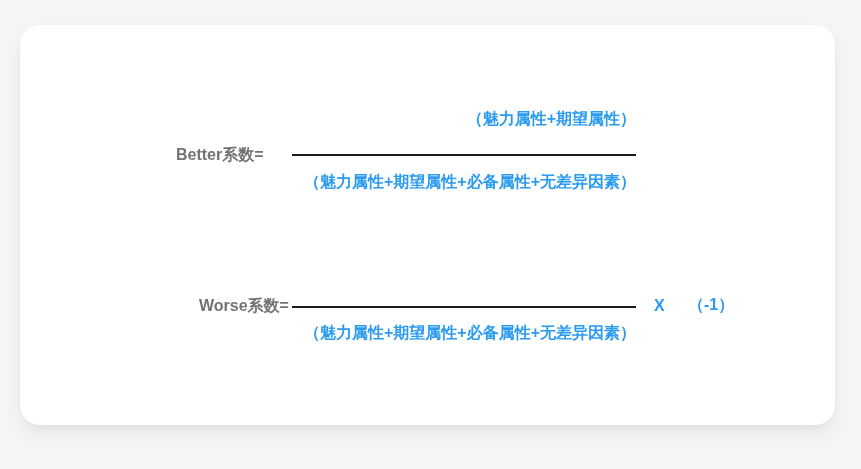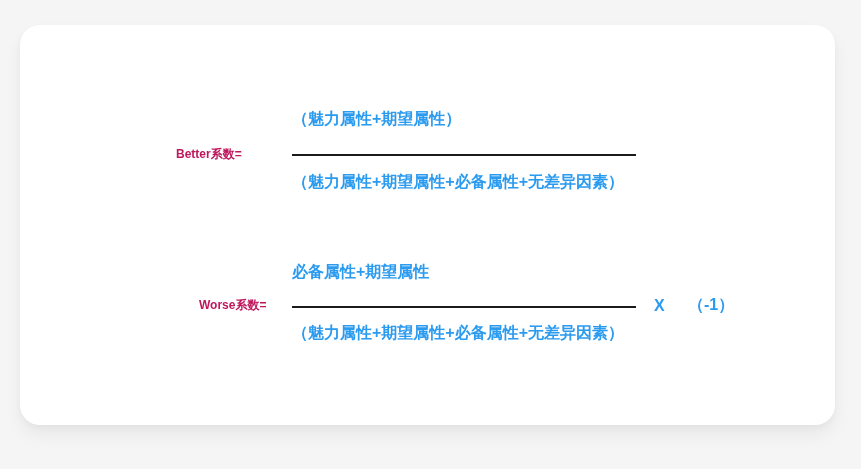--- a/index.html
+++ b/index.html
@@ -24,33 +24,33 @@
   .formula {
     position: absolute;
     left: 0; right: 0;
     height: 90px;
   }
   .formula-1 { top: 84px; }
   .formula-2 { top: 237px; }
   .flabel {
     position: absolute;
     left: 156px;
-    font-size: 12px;
+    font-size: 16px;
     font-weight: 700;
-    color: #be185d;
+    color: #737373;
     white-space: nowrap;
     line-height: 19px;
   }
   .formula-1 .flabel { top: 36px; }
   .formula-2 .flabel { top: 34px; margin-left: 23px; }
   .numerator, .denominator {
     position: absolute;
     left: 272px;
     width: 344px;
-    text-align: left;
+    text-align: right;
     font-size: 16px;
     font-weight: 700;
     color: #2b9bf0;
     white-space: nowrap;
     line-height: 19px;
   }
   .numerator { top: 0; }
   .frac-line {
     position: absolute;
     left: 272px;
@@ -88,21 +88,20 @@
 
     <div class="formula formula-1">
       <span class="flabel">Better系数=</span>
       <span class="numerator">（魅力属性+期望属性）</span>
       <div class="frac-line"></div>
       <span class="denominator">（魅力属性+期望属性+必备属性+无差异因素）</span>
     </div>
 
     <div class="formula formula-2">
       <span class="flabel">Worse系数=</span>
-      <span class="numerator">必备属性+期望属性</span>
       <div class="frac-line"></div>
       <span class="denominator">（魅力属性+期望属性+必备属性+无差异因素）</span>
       <span class="multiply-sign">X</span>
       <span class="multiply-factor">（-1）</span>
     </div>
 
   </div>
 </div>
 
 </body></html>

